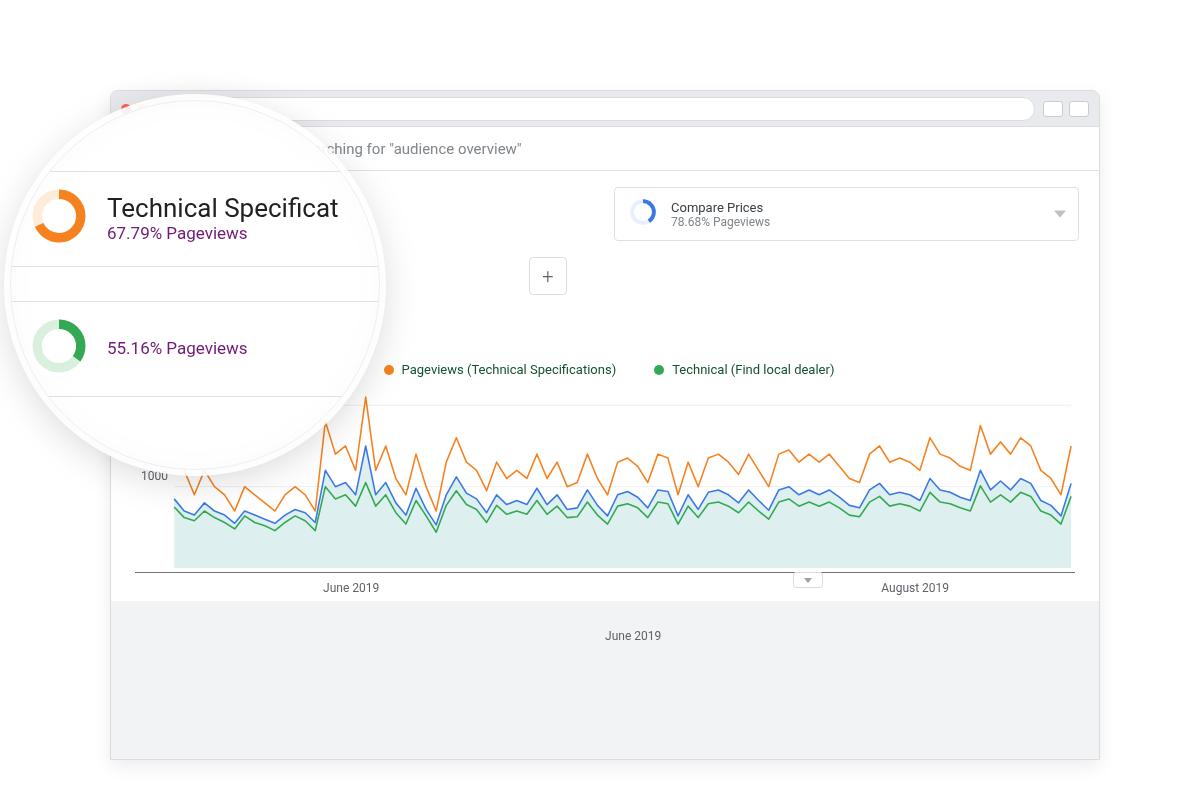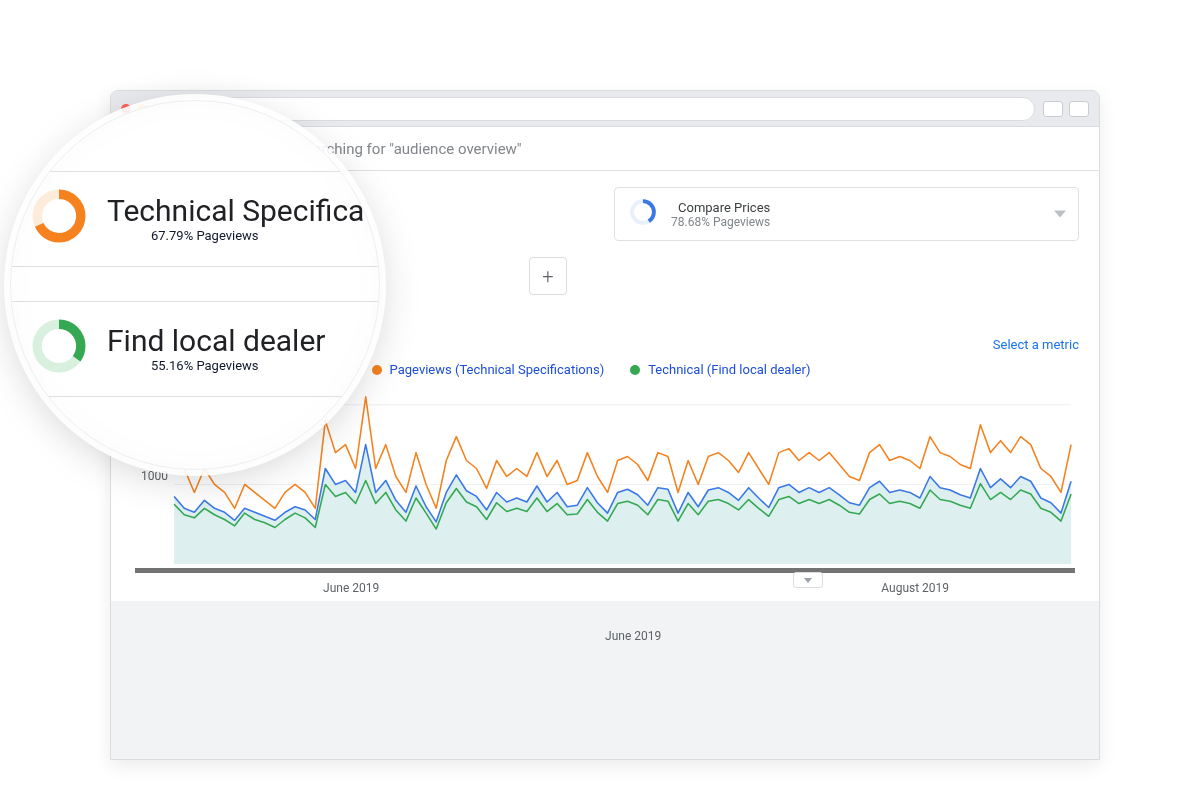--- a/index.html
+++ b/index.html
@@ -70,21 +70,21 @@
   .caret-down {
     width: 0; height: 0;
     border-left: 5px solid transparent;
     border-right: 5px solid transparent;
     border-top: 6px solid #5f6368;
   }
   .search-icon svg { width: 18px; height: 18px; stroke: #5f6368; fill: none; }
   .search-placeholder { color: #80868b; font-size: 15px; }
 
   
-  .content { padding: 16px 20px 0 20px; background: #fff; text-align: right; }
+  .content { padding: 16px 20px 0 20px; background: #fff; }
 
   
   .cards {
     display: grid;
     grid-template-columns: 1fr 1fr;
     gap: 18px;
   }
   .card {
     border: 1px solid #e0e0e0;
     border-radius: 4px;
@@ -120,34 +120,34 @@
 
   .select-metric {
     color: #1a73e8;
     font-size: 13px;
     margin: 34px 0 10px 60px;
   }
 
   
   .legend {
     display: flex;
-    gap: 26px;
+    gap: 38px;
     font-size: 13px;
-    color: #1d4ed8;
+    color: #14532d;
     margin: 10px 0 6px 30px;
   }
   .legend-item { display: flex; align-items: center; gap: 8px; }
   .dot { width: 10px; height: 10px; border-radius: 50%; }
 
   
   .chart-wrap {
     position: relative;
     height: 190px;
     margin: 0 4px;
-    border-bottom: 5px solid #737373;
+    border-bottom: 1px solid #737373;
   }
   .chart-wrap svg { width: 100%; height: 100%; display: block; }
   .y-label {
     position: absolute;
     left: 6px;
     font-size: 12px;
     color: #5f6368;
   }
   .x-axis {
     display: flex;
@@ -198,22 +198,22 @@
     padding: 16px 20px 18px 40px;
     display: flex;
     align-items: center;
     gap: 20px;
     width: 110%;
     margin-left: -20px;
   }
   .mag-row + .mag-row { margin-top: 34px; }
   .mag-row:first-child { margin-top: 70px; }
   .donut-lg { width: 56px; height: 56px; flex-shrink: 0; }
-  .mag-title { font-size: 30px; color: #202124; font-weight: 400; white-space: nowrap; }
-  .mag-sub { font-size: 13px; color: #0f172a; margin-left: 44px; }
+  .mag-title { font-size: 26px; color: #202124; font-weight: 400; white-space: nowrap; }
+  .mag-sub { font-size: 17px; color: #701a75; }
 </style>
 </head>
 <body>
 
 <div class="browser-window">
   <div class="titlebar">
     <div class="traffic-lights">
       <div class="tl red"></div>
       <div class="tl yellow"></div>
       <div class="tl green"></div>
@@ -322,18 +322,17 @@
       </div>
     </div>
     <div class="mag-row">
       <span>
         <svg class="donut-lg" viewBox="0 0 36 36">
           <circle cx="18" cy="18" r="14" fill="none" stroke="#d9f0df" stroke-width="6"></circle>
           <circle cx="18" cy="18" r="14" fill="none" stroke="#34a853" stroke-width="6" stroke-dasharray="87.96" stroke-dashoffset="57.3" transform="rotate(-90 18 18)"></circle>
         </svg>
       </span>
       <div>
-        <div class="mag-title">Find local dealer</div>
         <div class="mag-sub">55.16% Pageviews</div>
       </div>
     </div>
   </div>
 </div>
 
 </body></html>

